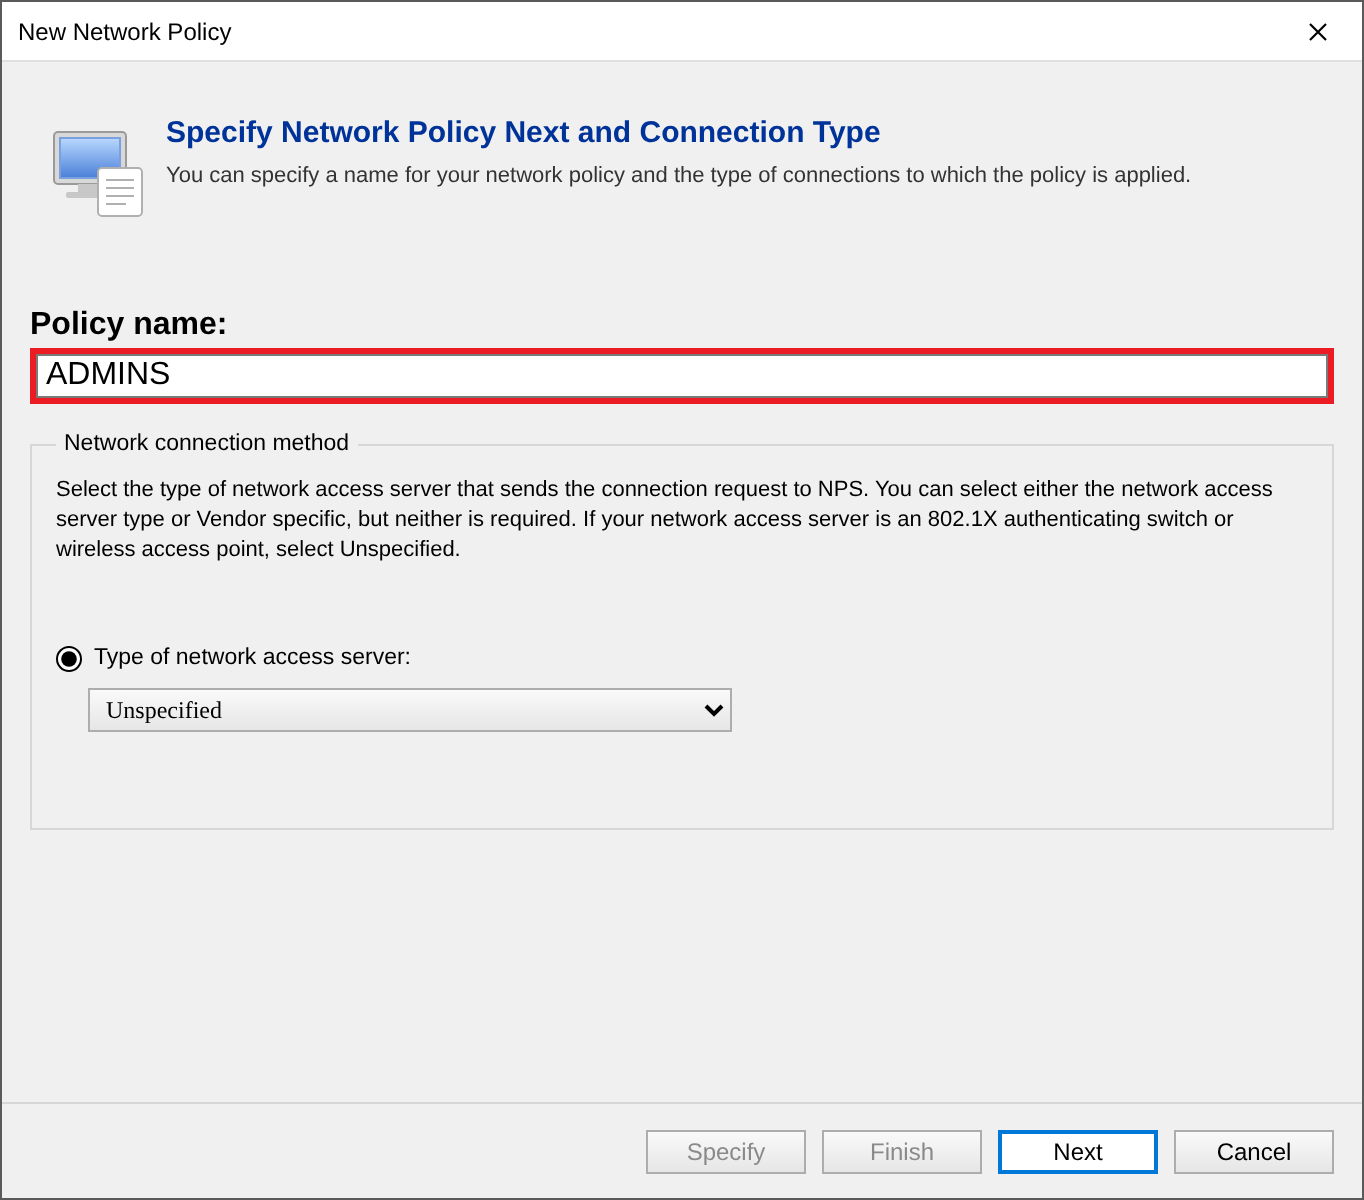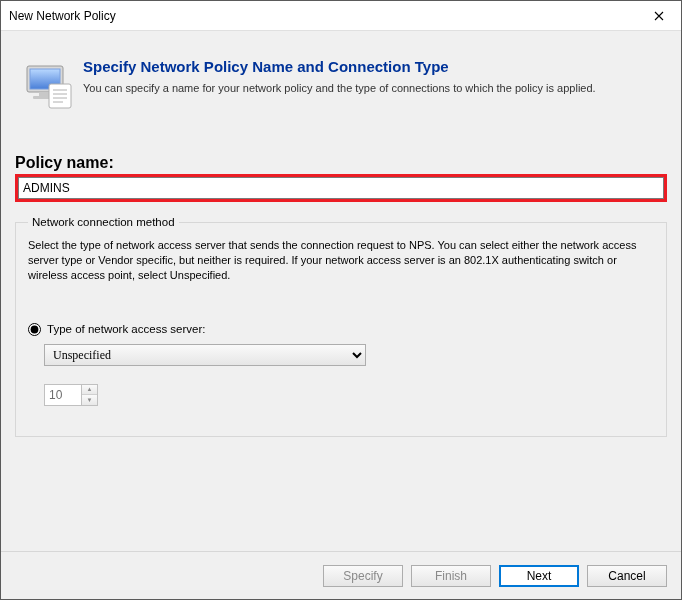--- a/index.html
+++ b/index.html
@@ -82,21 +82,21 @@
     border: 3px solid #ec1c24;
     padding: 0;
     margin-bottom: 14px;
   }
   .policy-input {
     width: 100%;
     height: 22px;
     border: 1px solid #7a7a7a;
     padding: 2px 4px;
     font-family: inherit;
-    font-size: 12px;
+    font-size: 16px;
     outline: none;
     background: #fff;
   }
   fieldset.conn {
     border: 1px solid #d7d7d7;
     margin: 0;
     padding: 10px 12px 30px 12px;
   }
   fieldset.conn legend {
     font-size: 11.5px;
@@ -234,21 +234,21 @@
           <rect x="10" y="36" width="24" height="3" rx="1" fill="#c8c8c8"></rect>
           <rect x="26" y="24" width="22" height="24" rx="2" fill="#fff" stroke="#b0b0b0"></rect>
           <line x1="30" y1="30" x2="44" y2="30" stroke="#b0b0b0"></line>
           <line x1="30" y1="34" x2="44" y2="34" stroke="#b0b0b0"></line>
           <line x1="30" y1="38" x2="44" y2="38" stroke="#b0b0b0"></line>
           <line x1="30" y1="42" x2="40" y2="42" stroke="#b0b0b0"></line>
         </svg>
       </span>
     </div>
     <div class="text-wrap">
-      <h1>Specify Network Policy Name and Connection Type</h1>
+      <h1>Specify Network Policy Next and Connection Type</h1>
       <p>You can specify a name for your network policy and the type of connections to which the policy is applied.</p>
     </div>
   </div>
 
   <div class="body">
     <label class="lbl-policy">Policy name:</label>
     <div class="highlight-wrap">
       <input class="policy-input" type="text" value="ADMINS" style="">
     </div>
 
@@ -259,29 +259,20 @@
       <div class="radio-row">
         <input type="radio" name="connmethod" id="r-type" checked="" style="">
         <label for="r-type">Type of network access server:</label>
       </div>
       <div class="select-row">
         <select>
           <option>Unspecified</option>
         </select>
       </div>
 
-      <div class="spinner-row">
-        <div class="spinner">
-          <input type="text" disabled="" value="10" style="">
-          <div class="arrows">
-            <div class="arrow">▲</div>
-            <div class="arrow">▼</div>
-          </div>
-        </div>
-      </div>
     </fieldset>
   </div>
 
   <div class="footer">
     <button class="btn" disabled="">Specify</button>
     <button class="btn" disabled="">Finish</button>
     <button class="btn primary">Next</button>
     <button class="btn">Cancel</button>
   </div>
 

